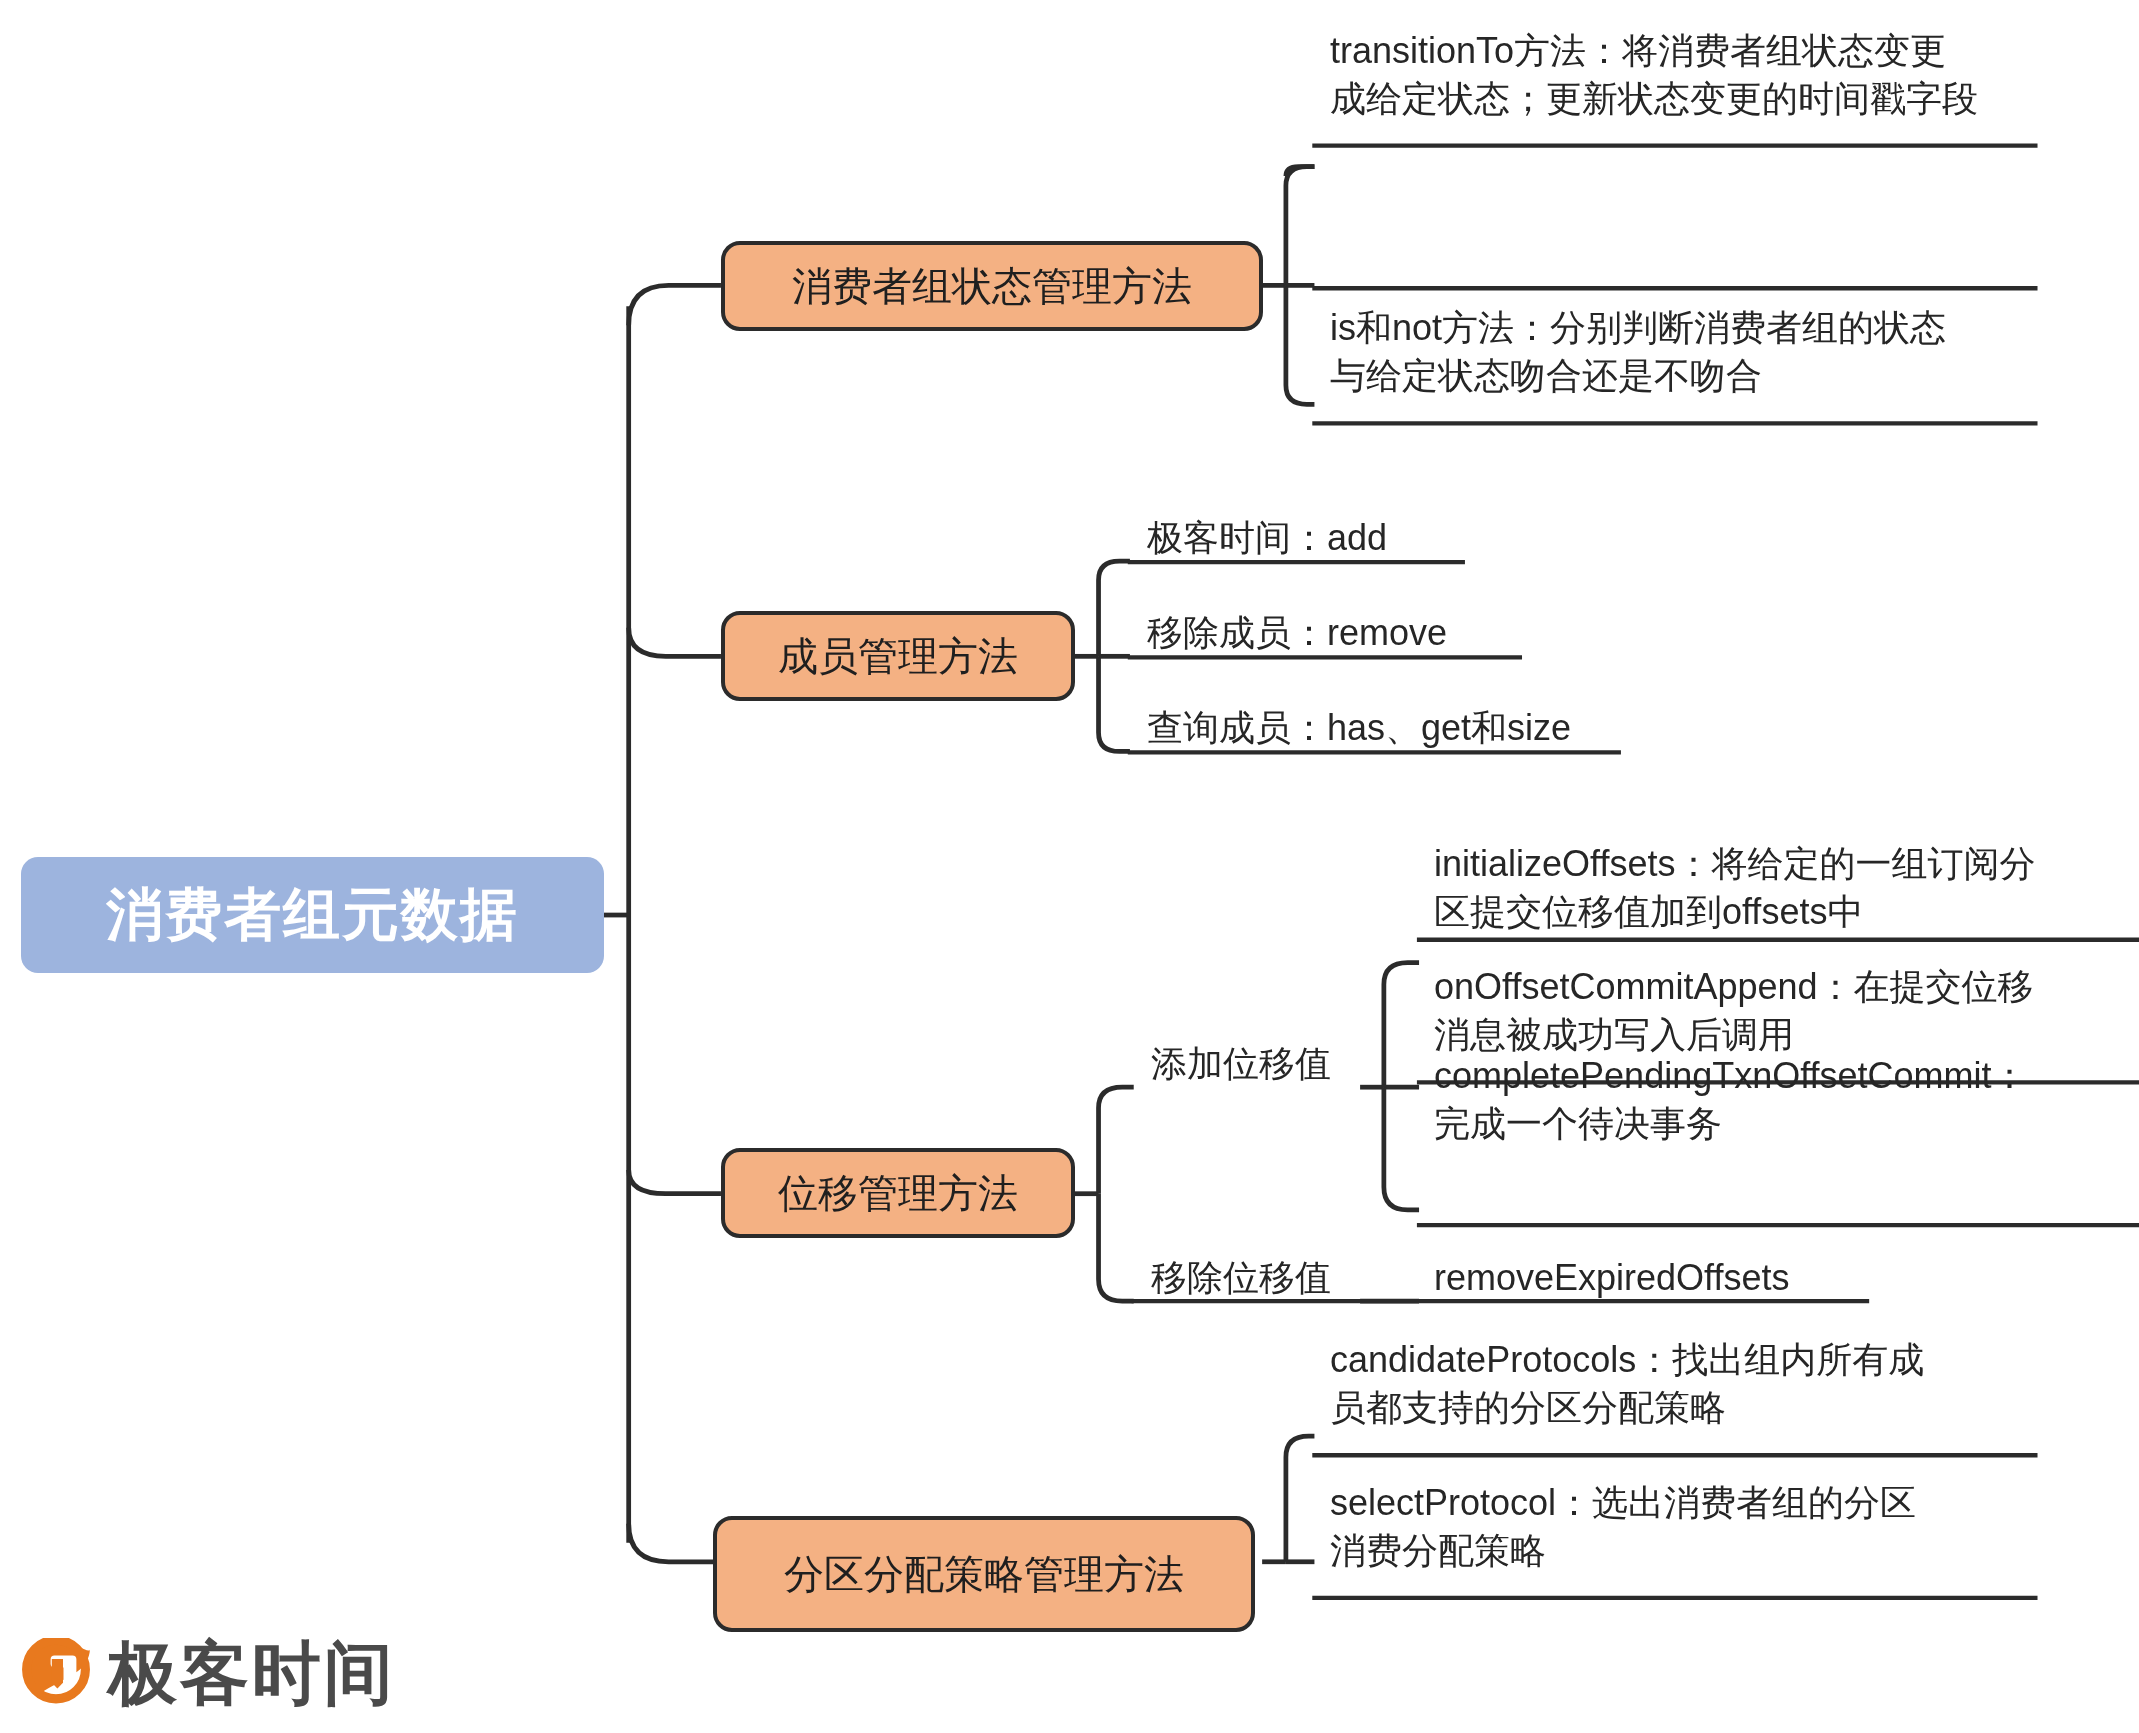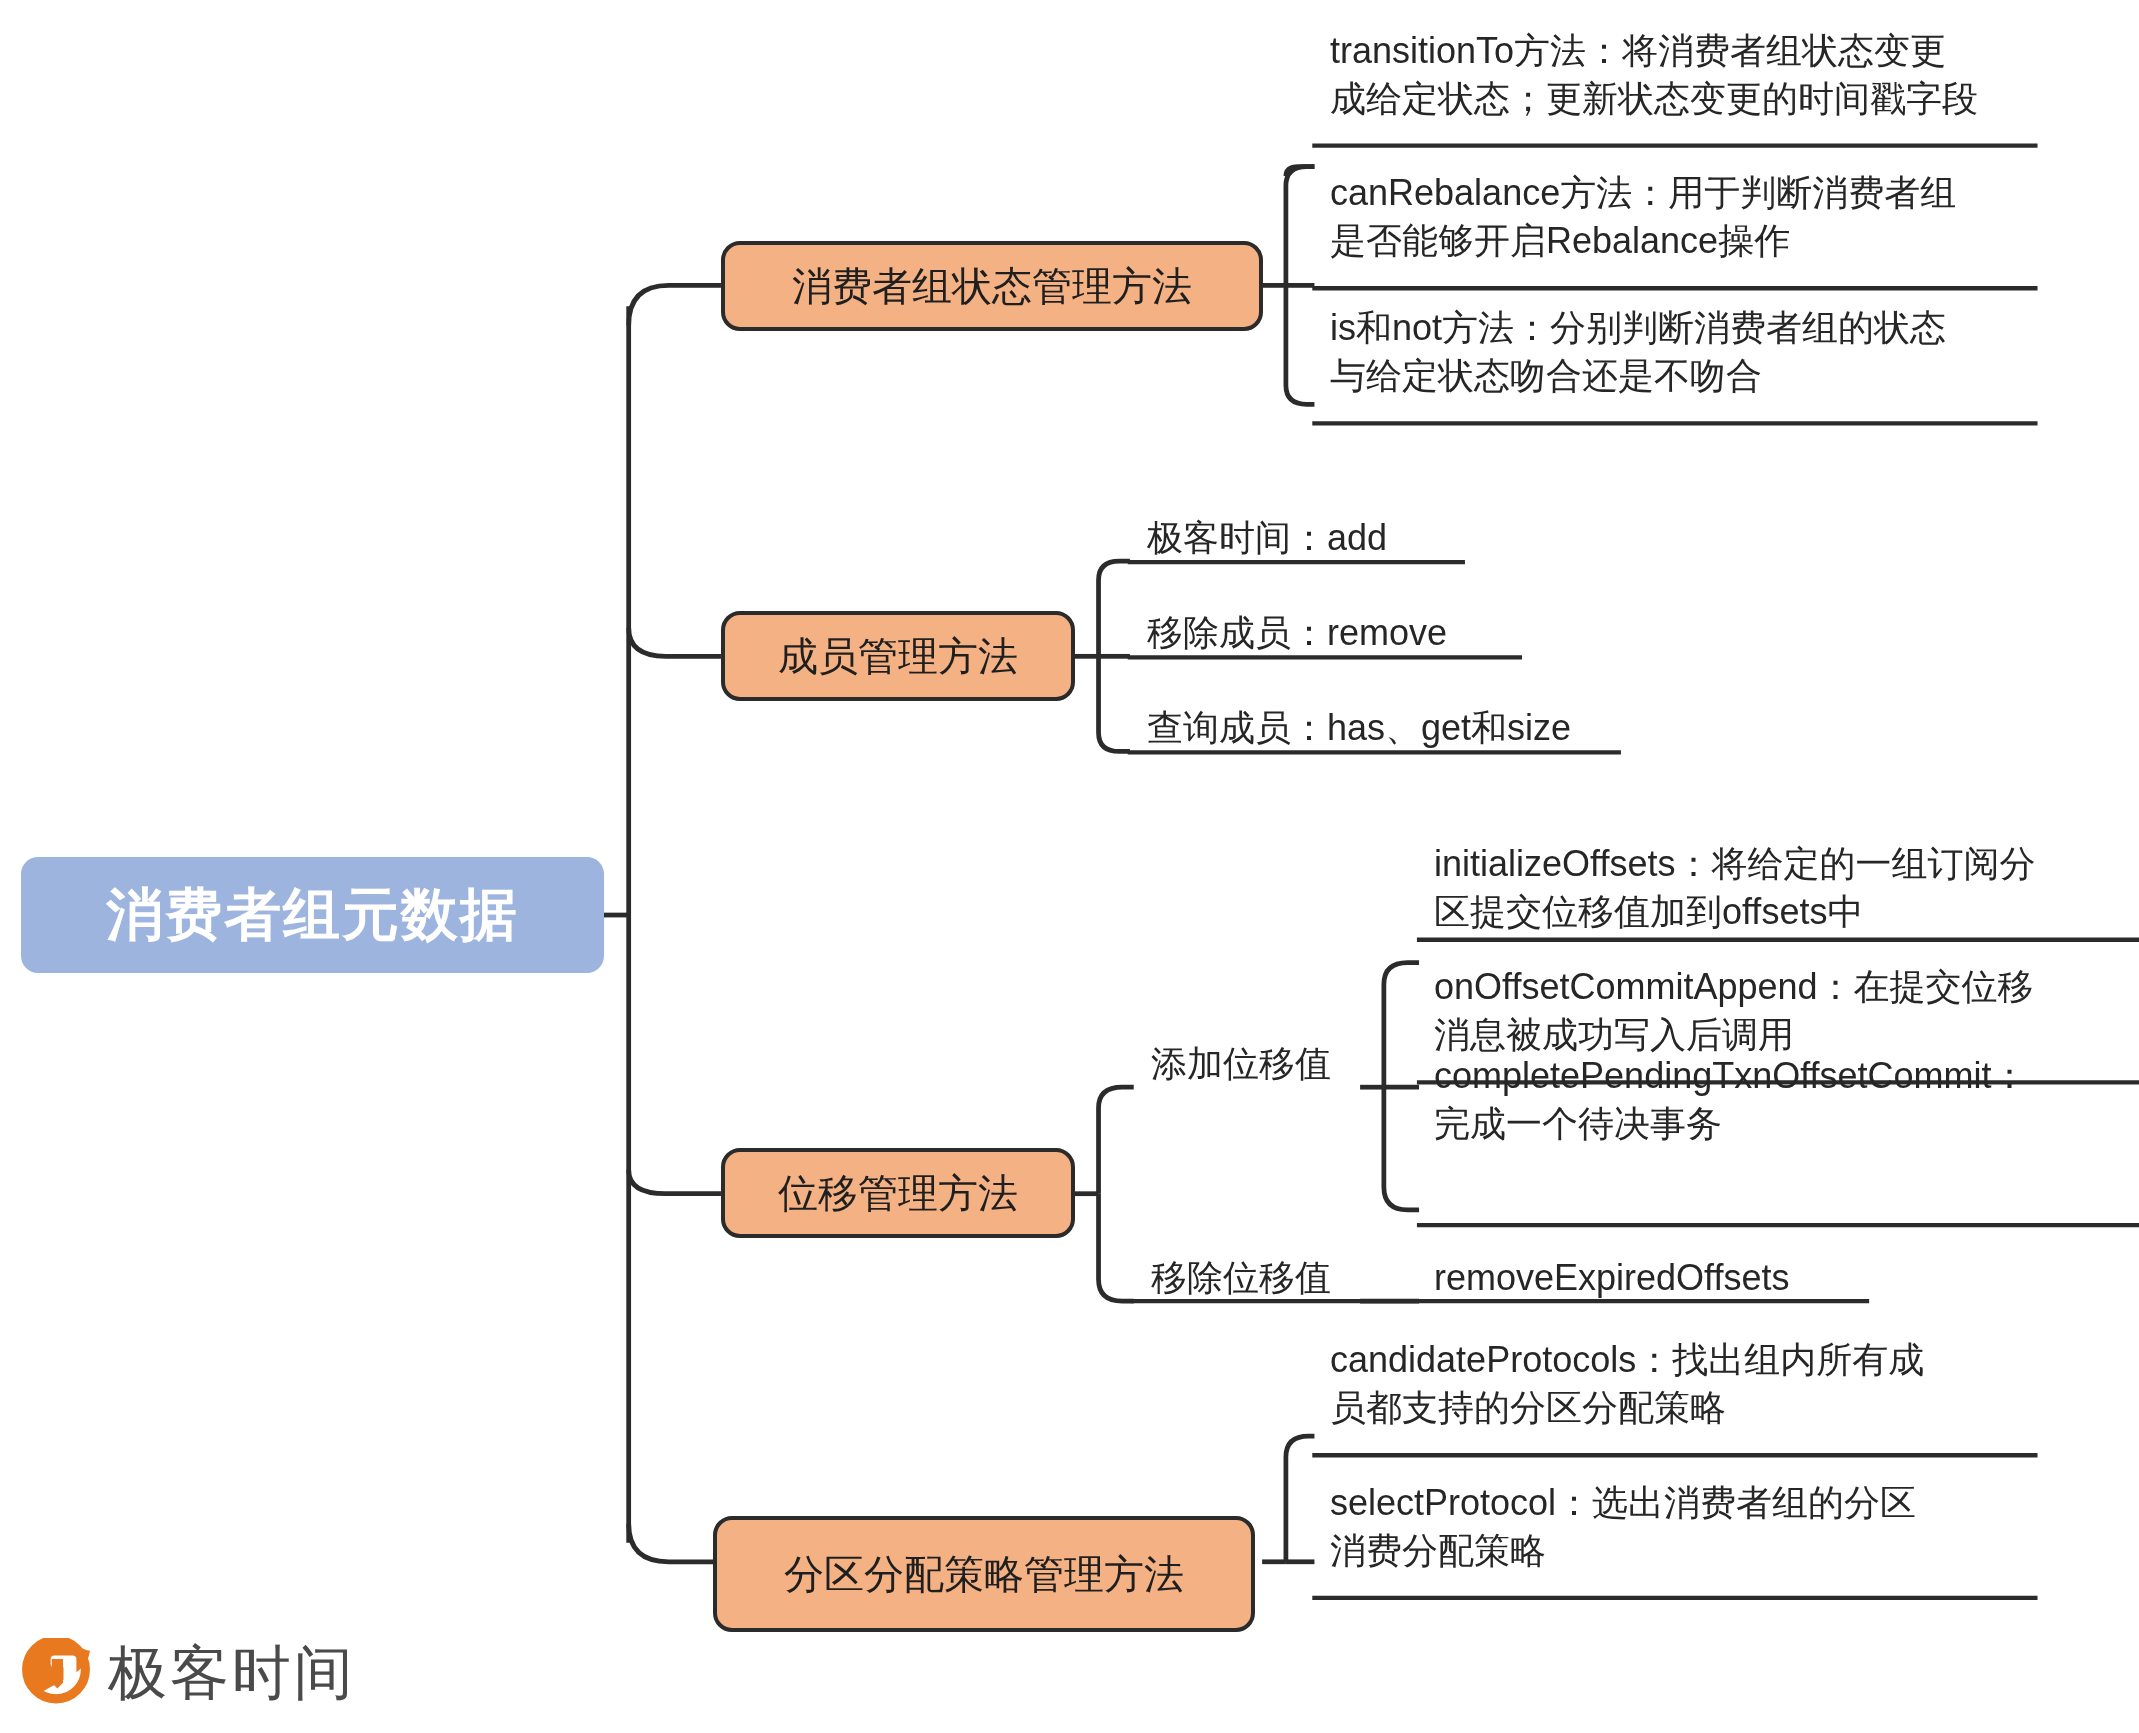--- a/index.html
+++ b/index.html
@@ -67,22 +67,22 @@
     display: flex;
     align-items: center;
     gap: 17px;
   }
   #brand-logo .mark {
     width: 70px;
     height: 70px;
     flex: 0 0 70px;
   }
   #brand-logo .wordmark {
-    font-size: 59px;
-    font-weight: normal;
+    font-size: 69px;
+    font-weight: bold;
     color: #4a4a4a;
     letter-spacing: 2.9px;
     line-height: 1;
   }
 </style>
 </head>
 <body>
 
 <div id="mindmap-root">
 
@@ -167,22 +167,20 @@
 
   <div class="node branch-node" style="left:721px; top:241px; width:542px; height:90px;">消费者组状态管理方法</div>
 
   <div class="node branch-node" style="left:721px; top:1148px; width:354px; height:90px;">位移管理方法</div>
 
   <div class="node branch-node" style="left:713px; top:1516px; width:542px; height:116px;text-align:right;">分区分配策略管理方法</div>
 
   <div class="leaf-label" style="left:1330px; top:27px; width:704px;">transitionTo方法：将消费者组状态变更
 成给定状态；更新状态变更的时间戳字段</div>
 
-  <div class="leaf-label" style="left:1330px; top:169px; width:704px;">canRebalance方法：用于判断消费者组
-是否能够开启Rebalance操作</div>
 
   <div class="leaf-label" style="left:1330px; top:304px; width:704px;">is和not方法：分别判断消费者组的状态
 与给定状态吻合还是不吻合</div>
 
   <div class="leaf-label mono-line" style="left:1147px; top:514px;">极客时间：add</div>
 
   <div class="leaf-label mono-line" style="left:1147px; top:609px;">移除成员：remove</div>
 
   <div class="leaf-label mono-line" style="left:1147px; top:704px;">查询成员：has、get和size</div>
 

